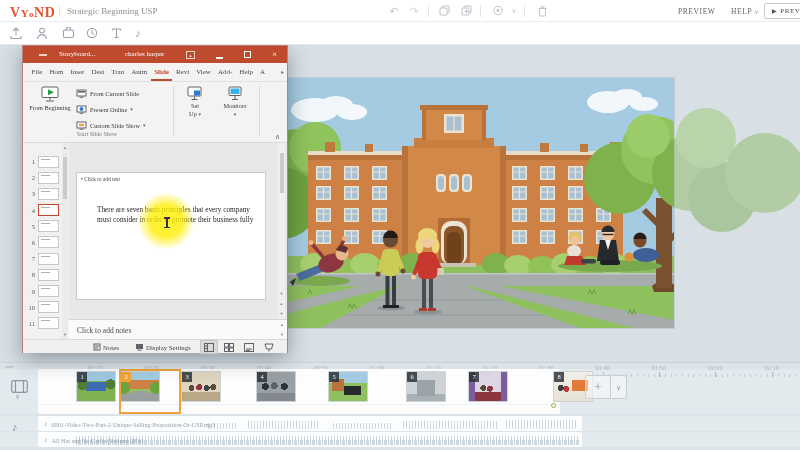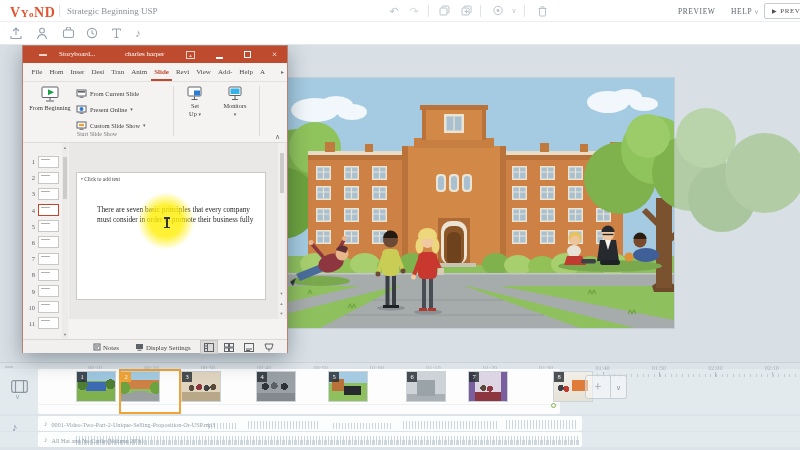--- a/index.html
+++ b/index.html
@@ -623,20 +623,25 @@
           <div class="area-sb">
             <span class="thumb"></span>
             <div class="sb-bottom">
               <span>▼</span>
               <span>▲</span>
               <span>▼</span>
             </div>
           </div>
         </div>
 
+        <div class="notes-pane">
+          <span class="txt">Click to add notes</span>
+          <span class="arr" style="top:2px">▲</span>
+          <span class="arr" style="bottom:2px">▼</span>
+        </div>
       </div>
 
       <div class="ppt-status">
         <div class="st-item" style="left:70px">
           <svg width="8" height="8" viewBox="0 0 8 8">
               <rect x="1" y="1" width="6" height="6" fill="none" stroke="#5f6368"></rect>
               <line x1="2" y1="3" x2="6" y2="3" stroke="#5f6368"></line>
               <line x1="2" y1="5" x2="5" y2="5" stroke="#5f6368"></line>
             </svg>
           <span>Notes</span>

